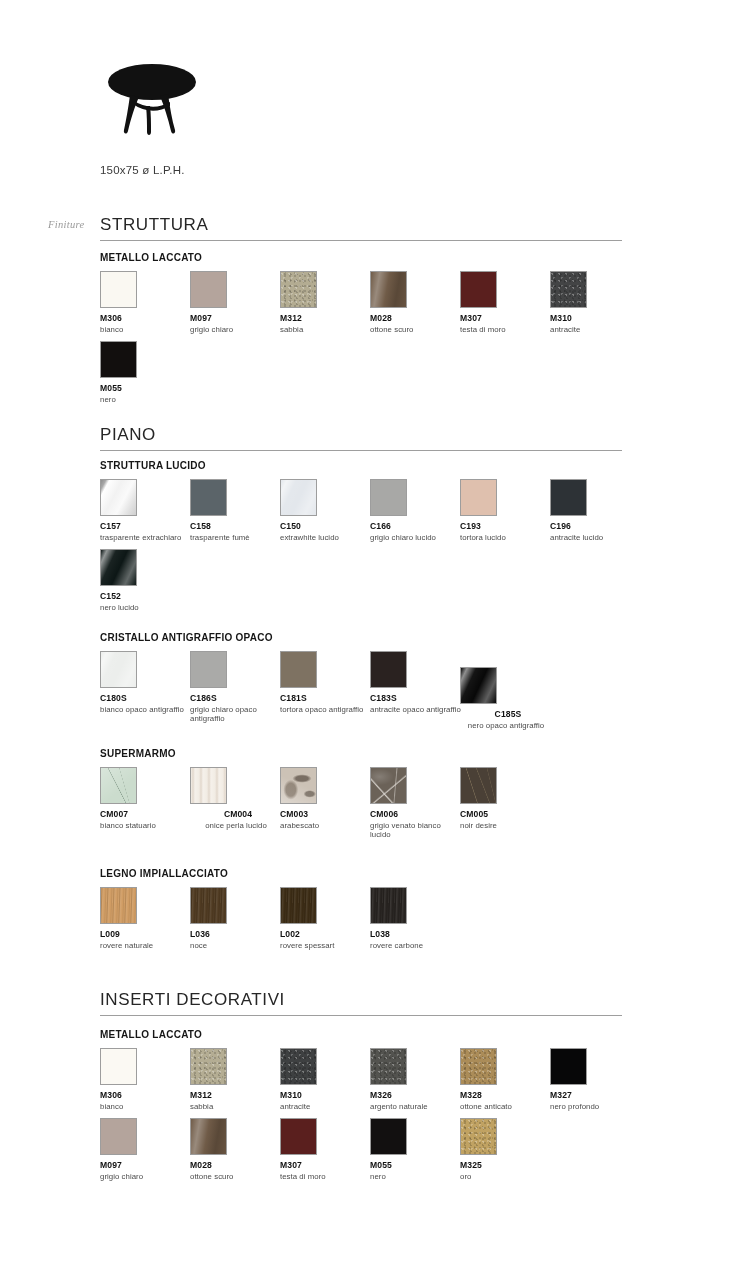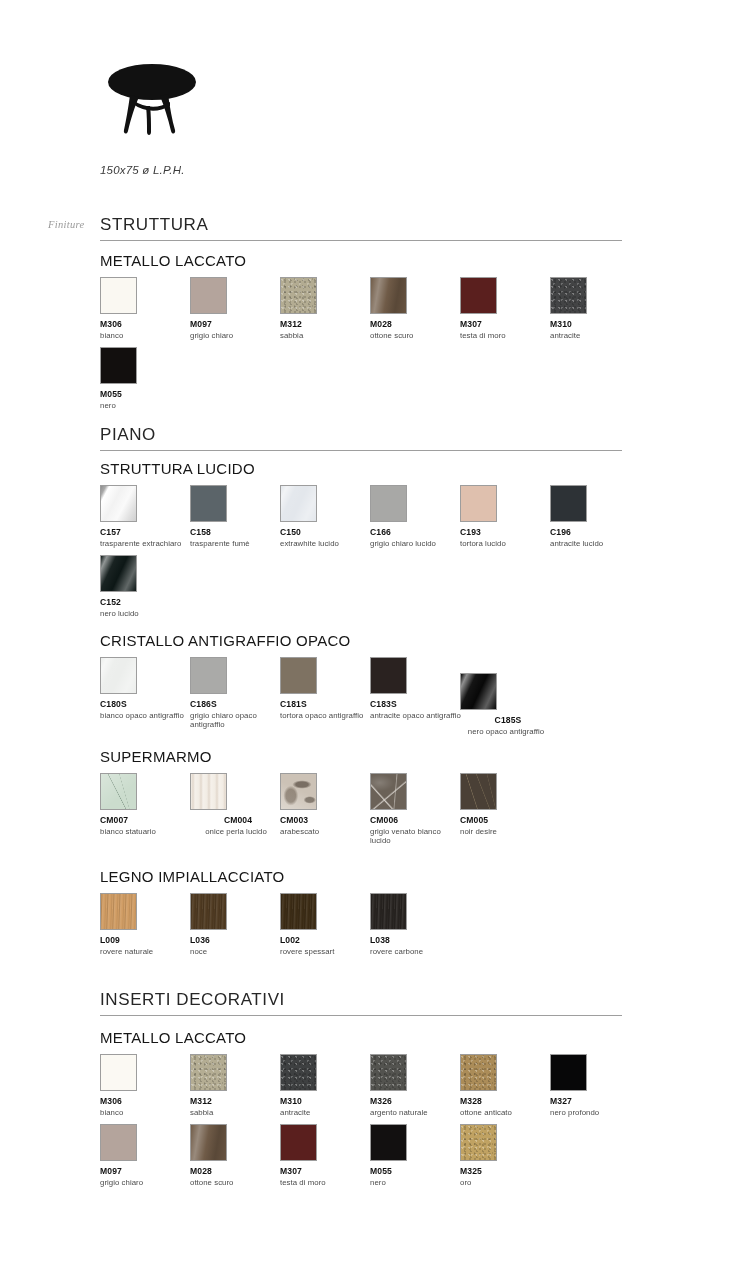--- a/index.html
+++ b/index.html
@@ -15,21 +15,20 @@
     position: relative;
     overflow: hidden;
   }
 
   
   .product-block {
     position: absolute;
     left: 100px;
     top: 62px;
     width: 300px;
-    font-style: italic;
   }
   .table-figure {
     width: 110px;
     height: 80px;
     position: relative;
   }
   .dimension-label {
     margin-top: 22px;
     font-size: 11.5px;
     color: #3a3a3a;
@@ -70,22 +69,22 @@
     background: #9e9e9e;
   }
 
   
   .group {
     position: absolute;
     left: 100px;
     width: 560px;
   }
   .group-title {
-    font-size: 15px;
-    font-weight: normal;
+    font-size: 10px;
+    font-weight: bold;
     letter-spacing: .25px;
     color: #161616;
     margin: 0 0 8px 0;
     white-space: nowrap;
   }
   .swatch-row {
     display: block;
     position: relative;
     height: 0;
   }

